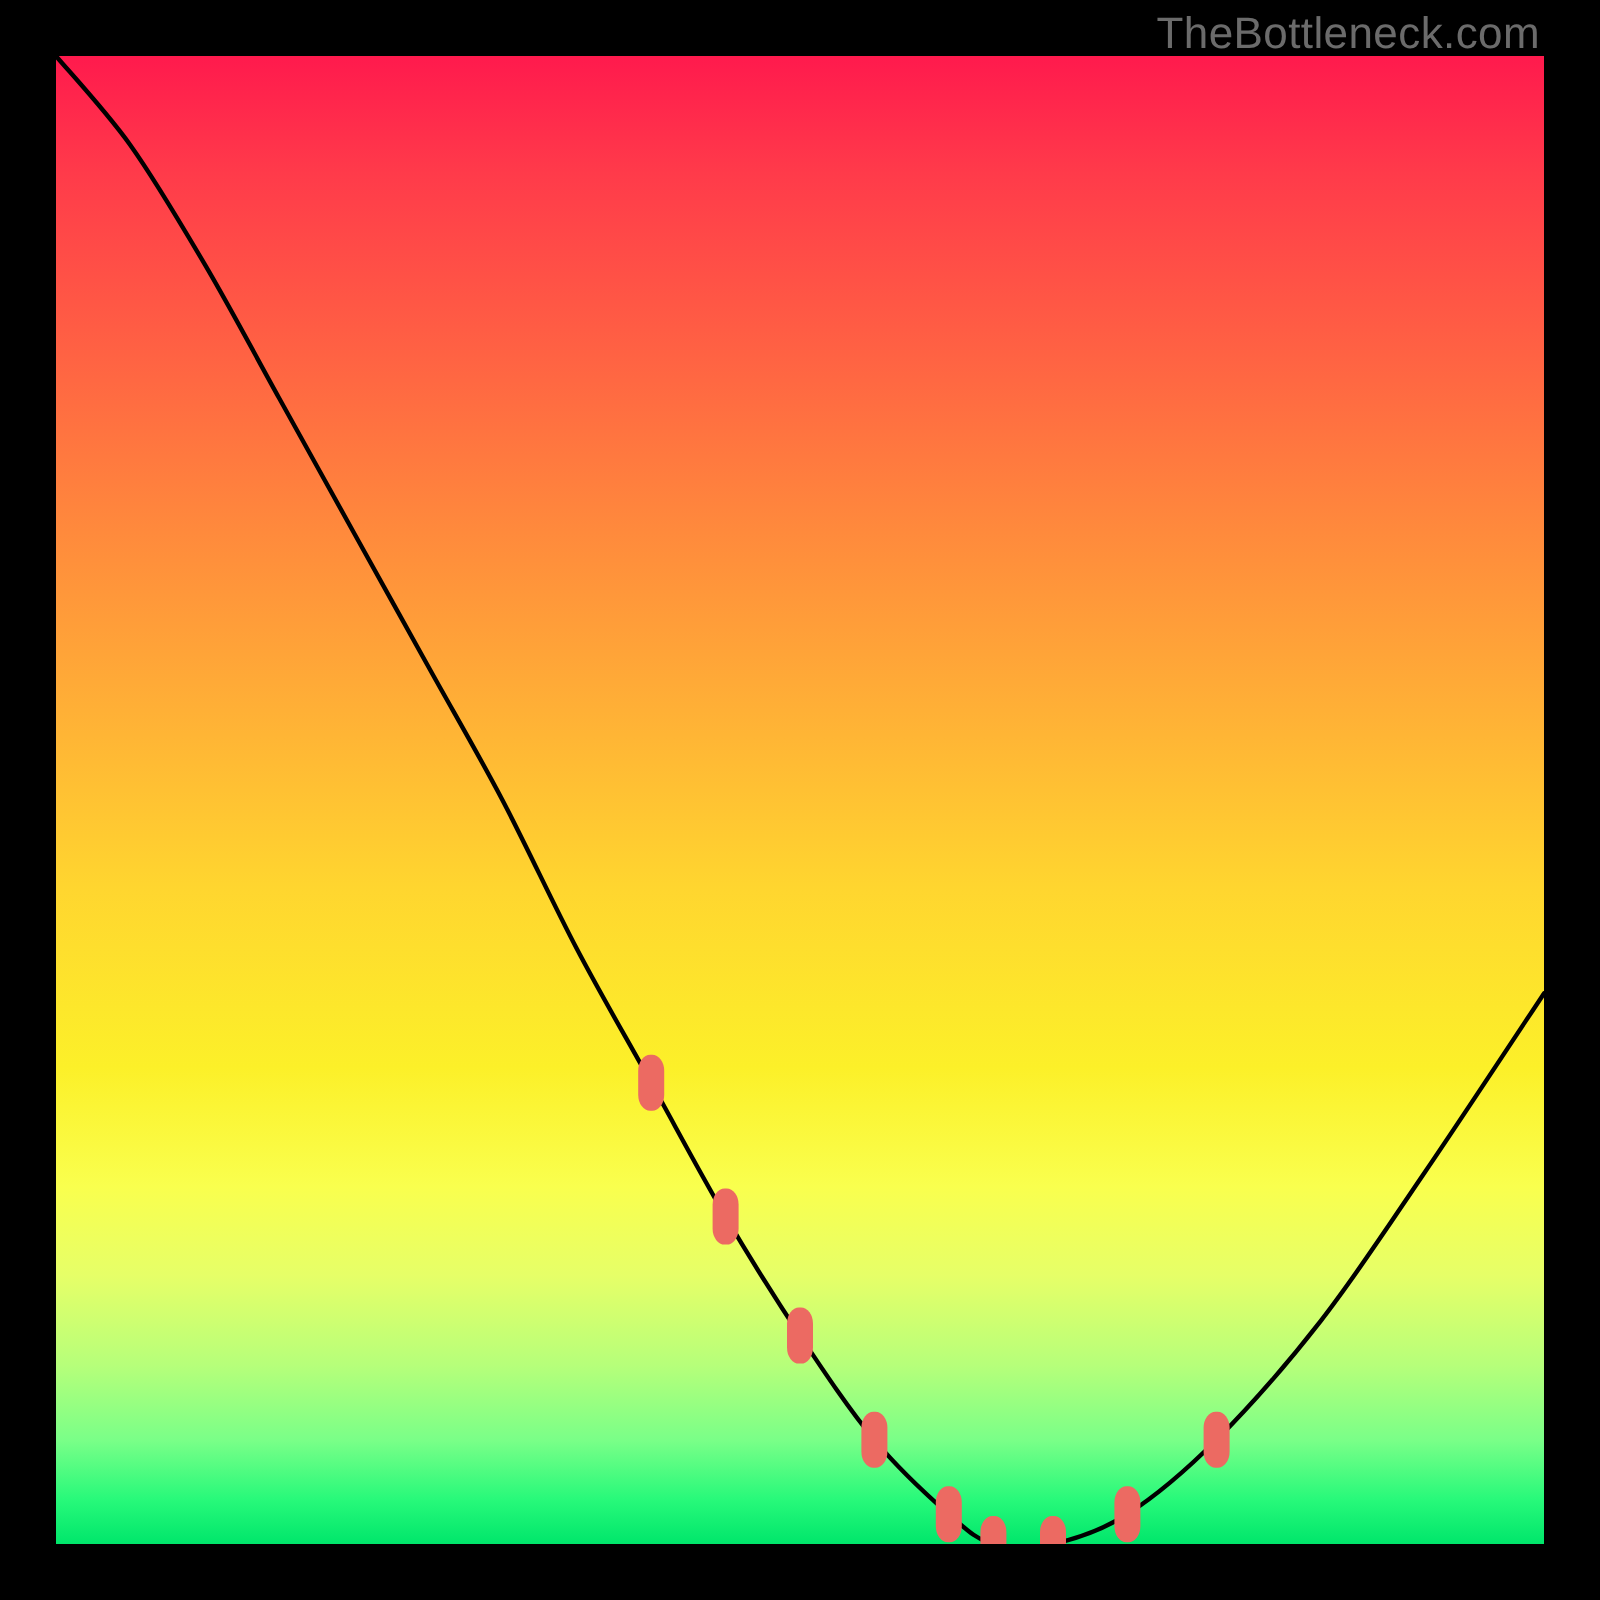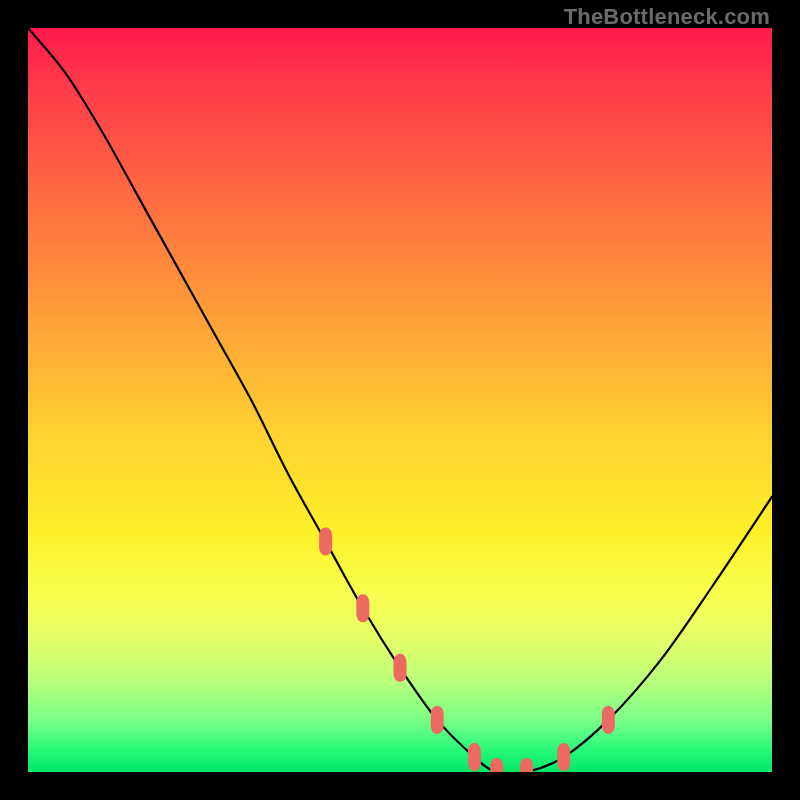--- a/index.html
+++ b/index.html
@@ -41,21 +41,21 @@
       #28f97a 97%,
       #00e66b 100%
     );
   }
   .watermark {
     position: absolute;
     top: 4px;
     right: 30px;
     color: #6b6b6b;
     font-size: 22px;
-    font-weight: 700;
+    font-weight: 400;
     letter-spacing: 0.2px;
     user-select: none;
   }
   svg.curve {
     position: absolute;
     top: 0;
     left: 0;
     width: 744px;
     height: 744px;
   }

